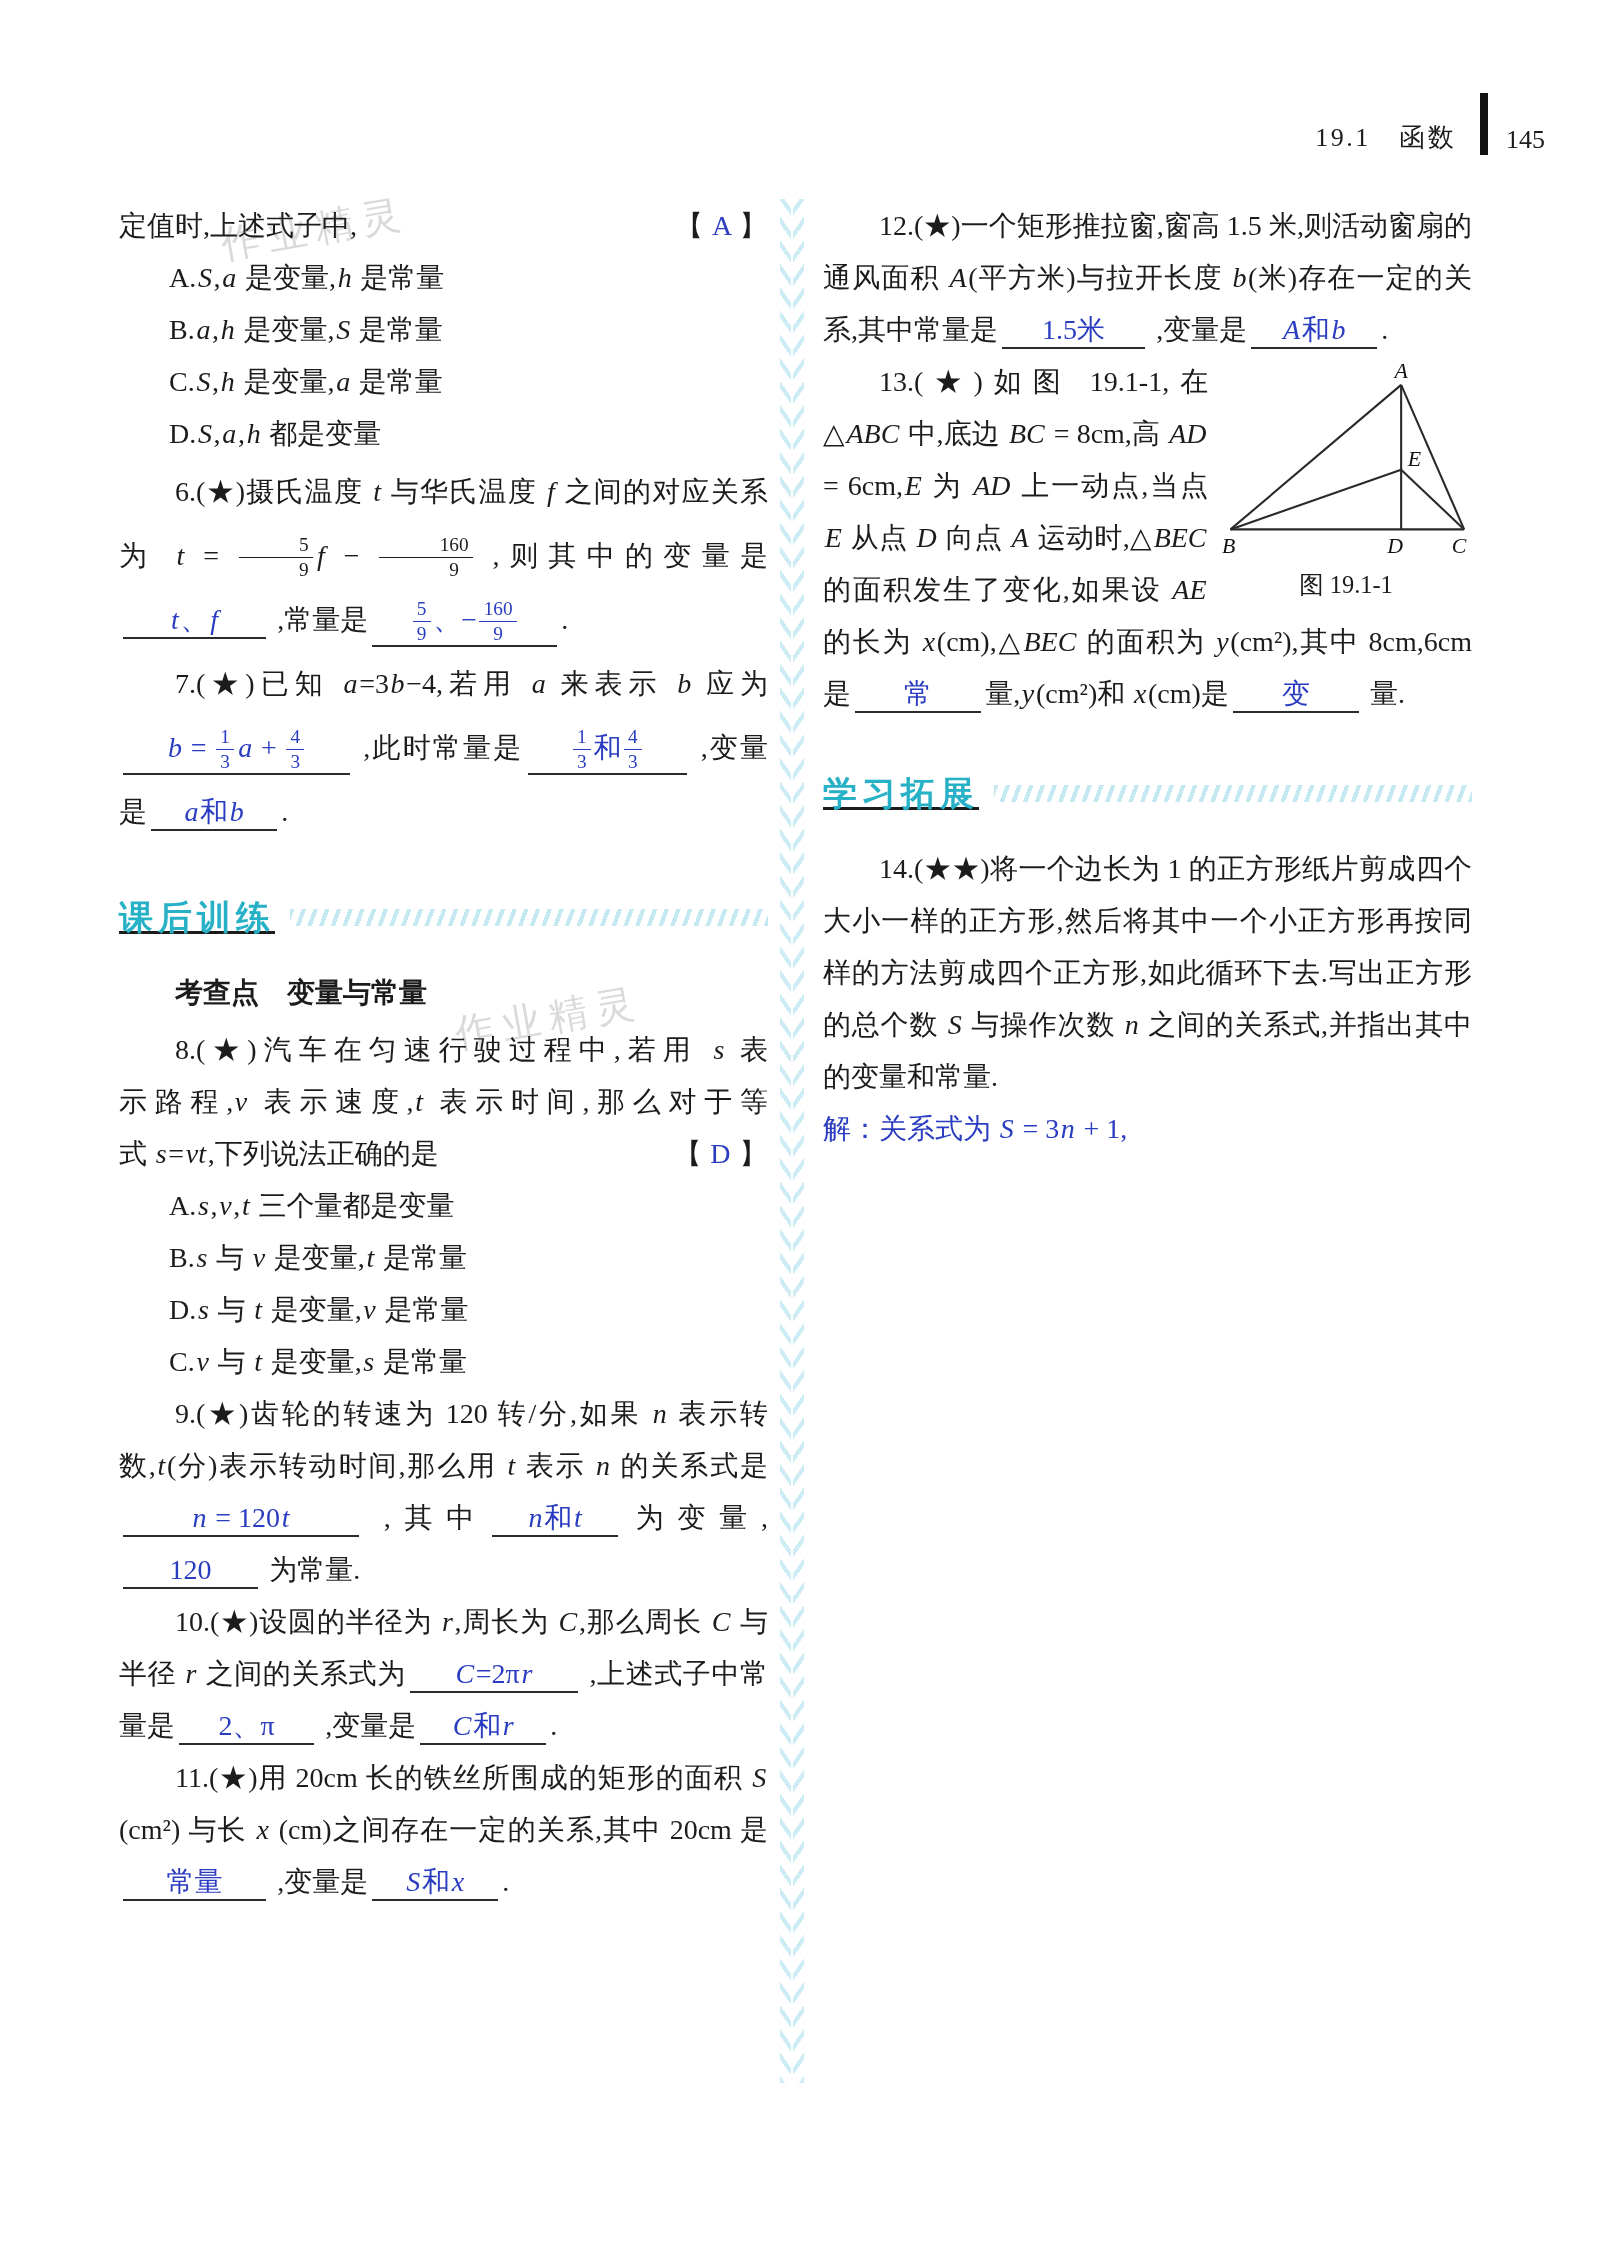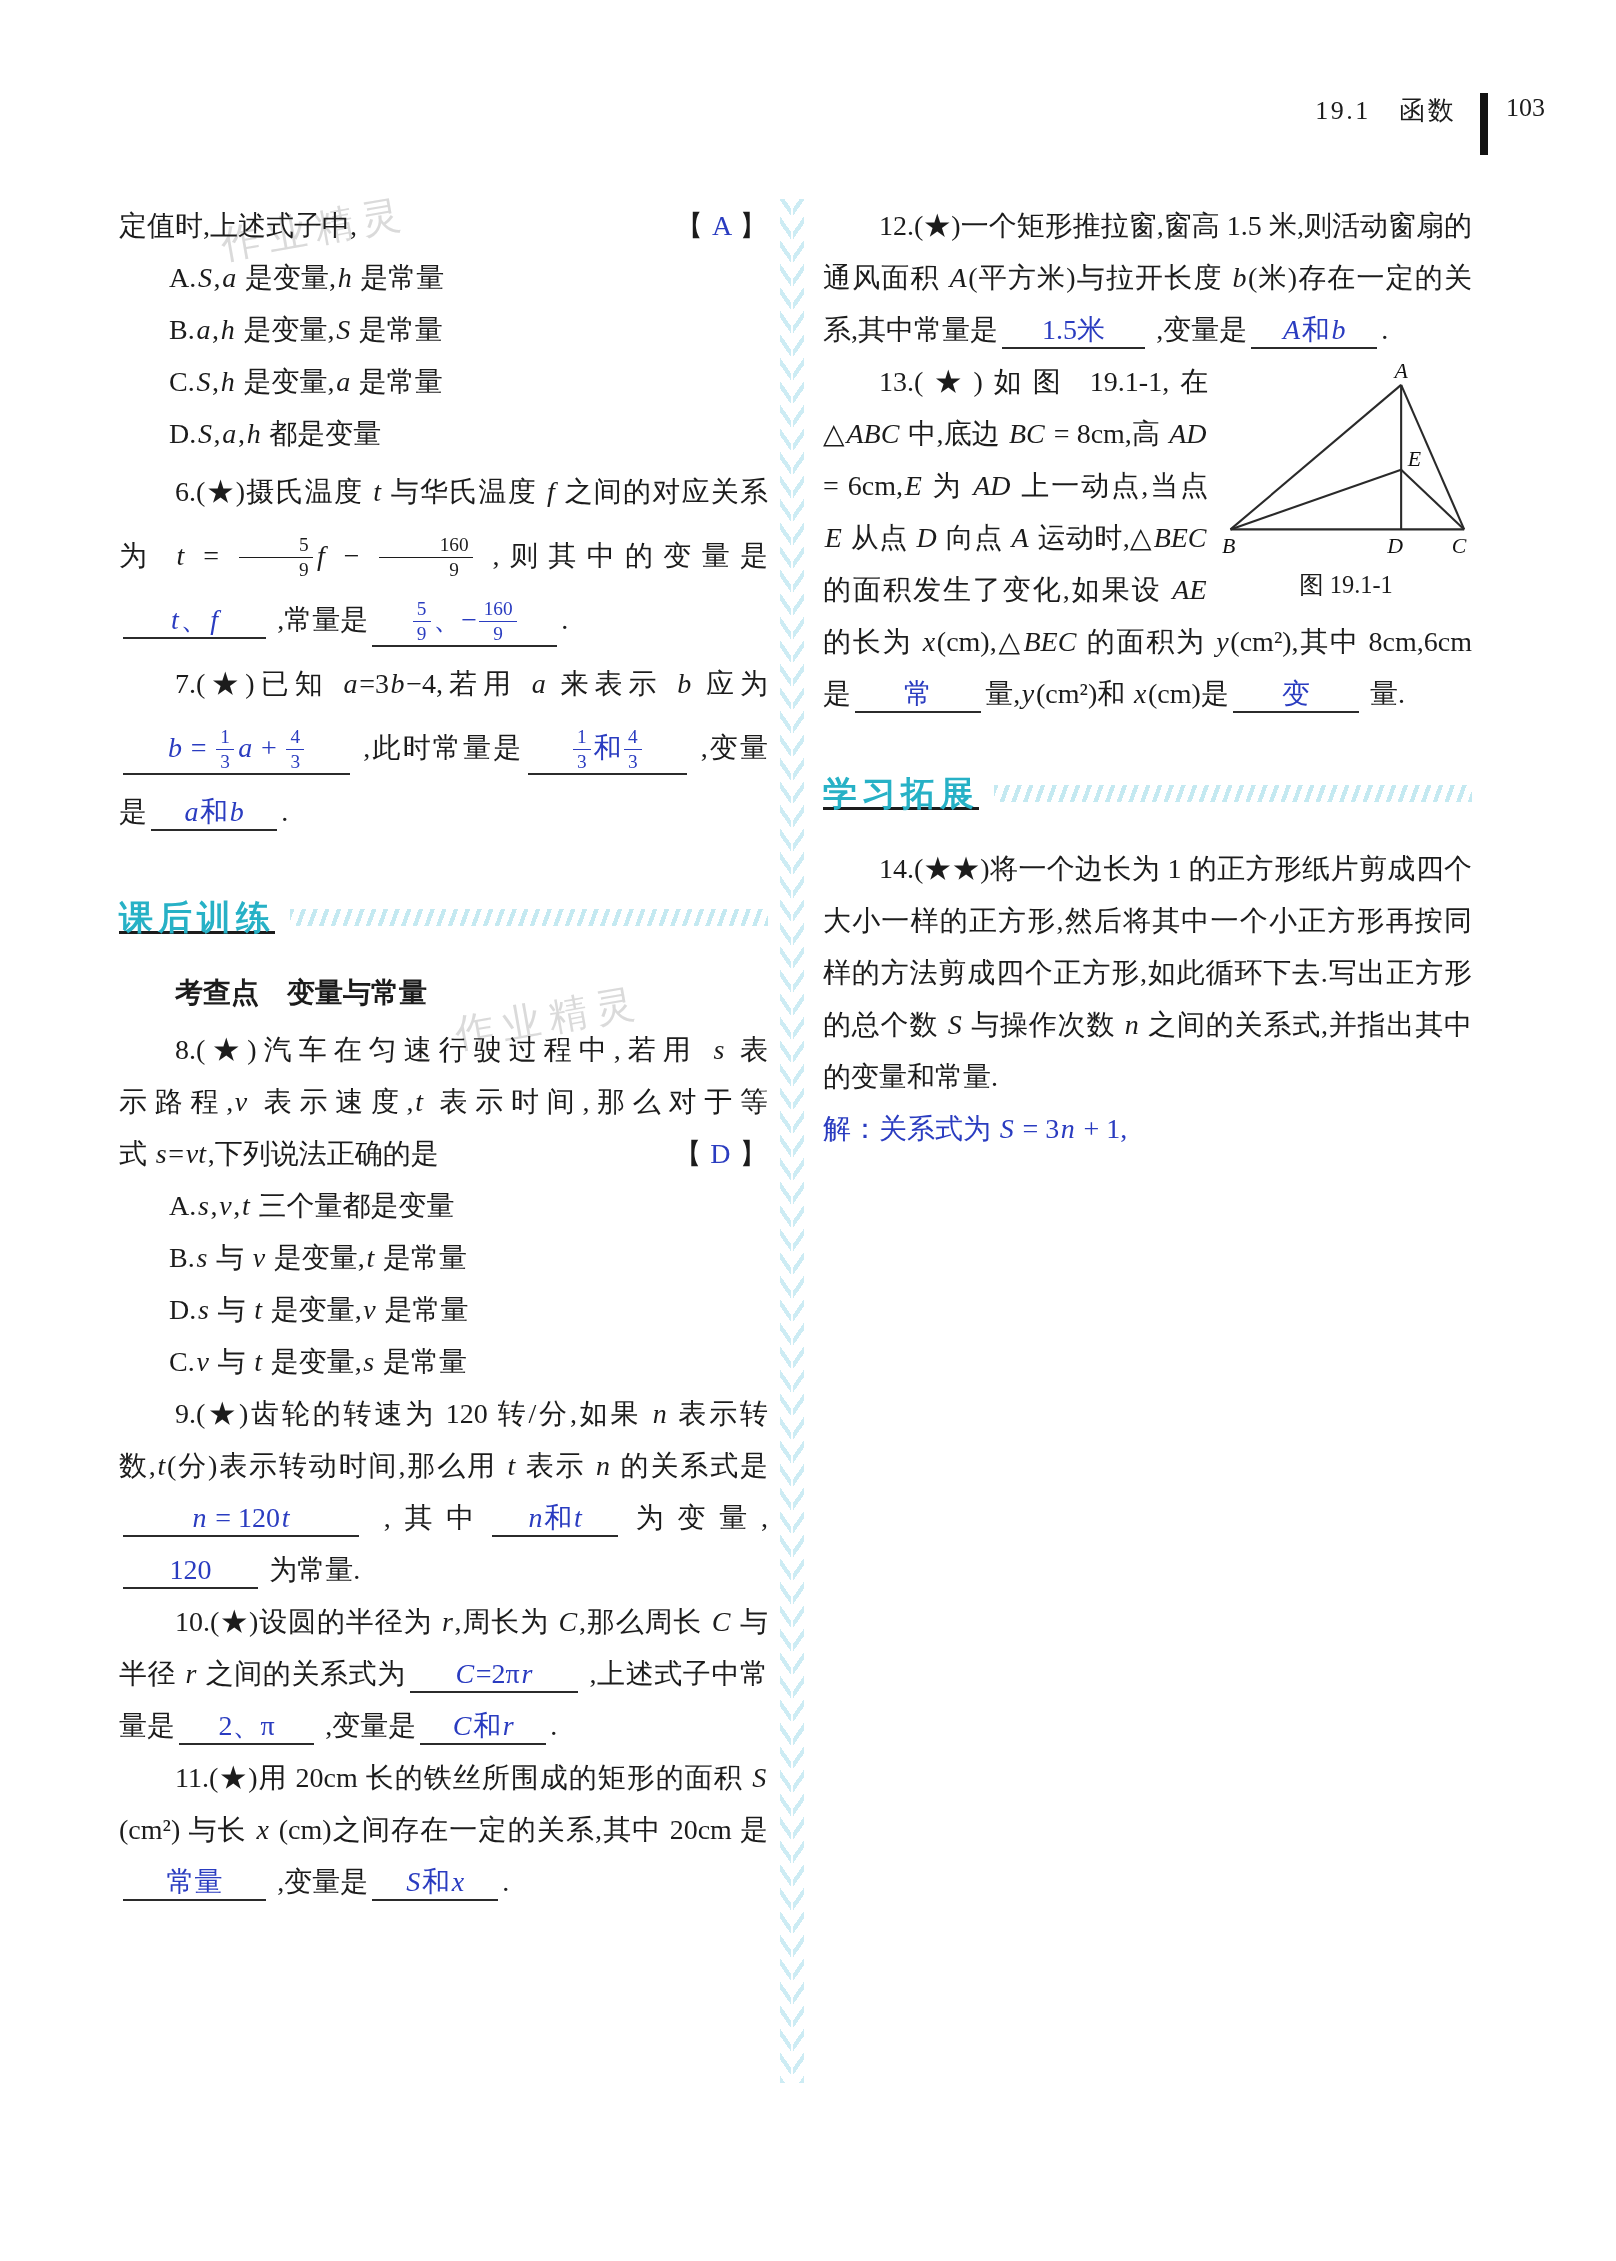--- a/index.html
+++ b/index.html
@@ -1,20 +1,20 @@
 <!DOCTYPE html>
 <html style="font-size:13.5px"><head>
 <meta charset="utf-8">
 <style>
   html,body{margin:0;padding:0;background:#e8e8e8;}
   .page{position:relative;width:1617px;height:2261px;background:#ffffff;overflow:hidden;
         font-family:"Liberation Serif","DejaVu Serif",serif;color:#1c1c1c;font-size:28px;}
 
   
-  .header{position:absolute;top:93px;right:72px;display:flex;align-items:flex-start;height:62px;}
+  .header{position:absolute;top:93px;right:72px;display:flex;align-items:flex-end;height:62px;}
   .sec-label{font-size:26px;letter-spacing:2.5px;margin-right:23.6px;}
   .hbar{width:7.6px;height:62px;background:#121212;margin-right:18.5px;}
   .pagenum{font-size:26px;}
 
   
   .wm{position:absolute;color:#bdbdbd;opacity:.55;font-size:39px;letter-spacing:8.4px;
       transform:rotate(-10deg);font-family:"Liberation Sans","DejaVu Sans",sans-serif;pointer-events:none;}
   .wm1{left:220px;top:202px;}
   .wm2{left:454px;top:991px;}
 
@@ -59,21 +59,21 @@
   .figcap{font-size:24.4px;line-height:35px;text-align:left;color:#1c1c1c;}
 </style>
 </head>
 <body>
 
 <div class="page">
 
   <div class="header">
     <span class="sec-label">19.1　函数</span>
     <span class="hbar"></span>
-    <span class="pagenum">103</span>
+    <span class="pagenum">145</span>
   </div>
 
   <div class="wm wm1">作业精灵</div>
   <div class="wm wm2">作业精灵</div>
 
   <div class="divider">
     <span class="half h1"></span>
     <span class="half h2"></span>
   </div>
 

